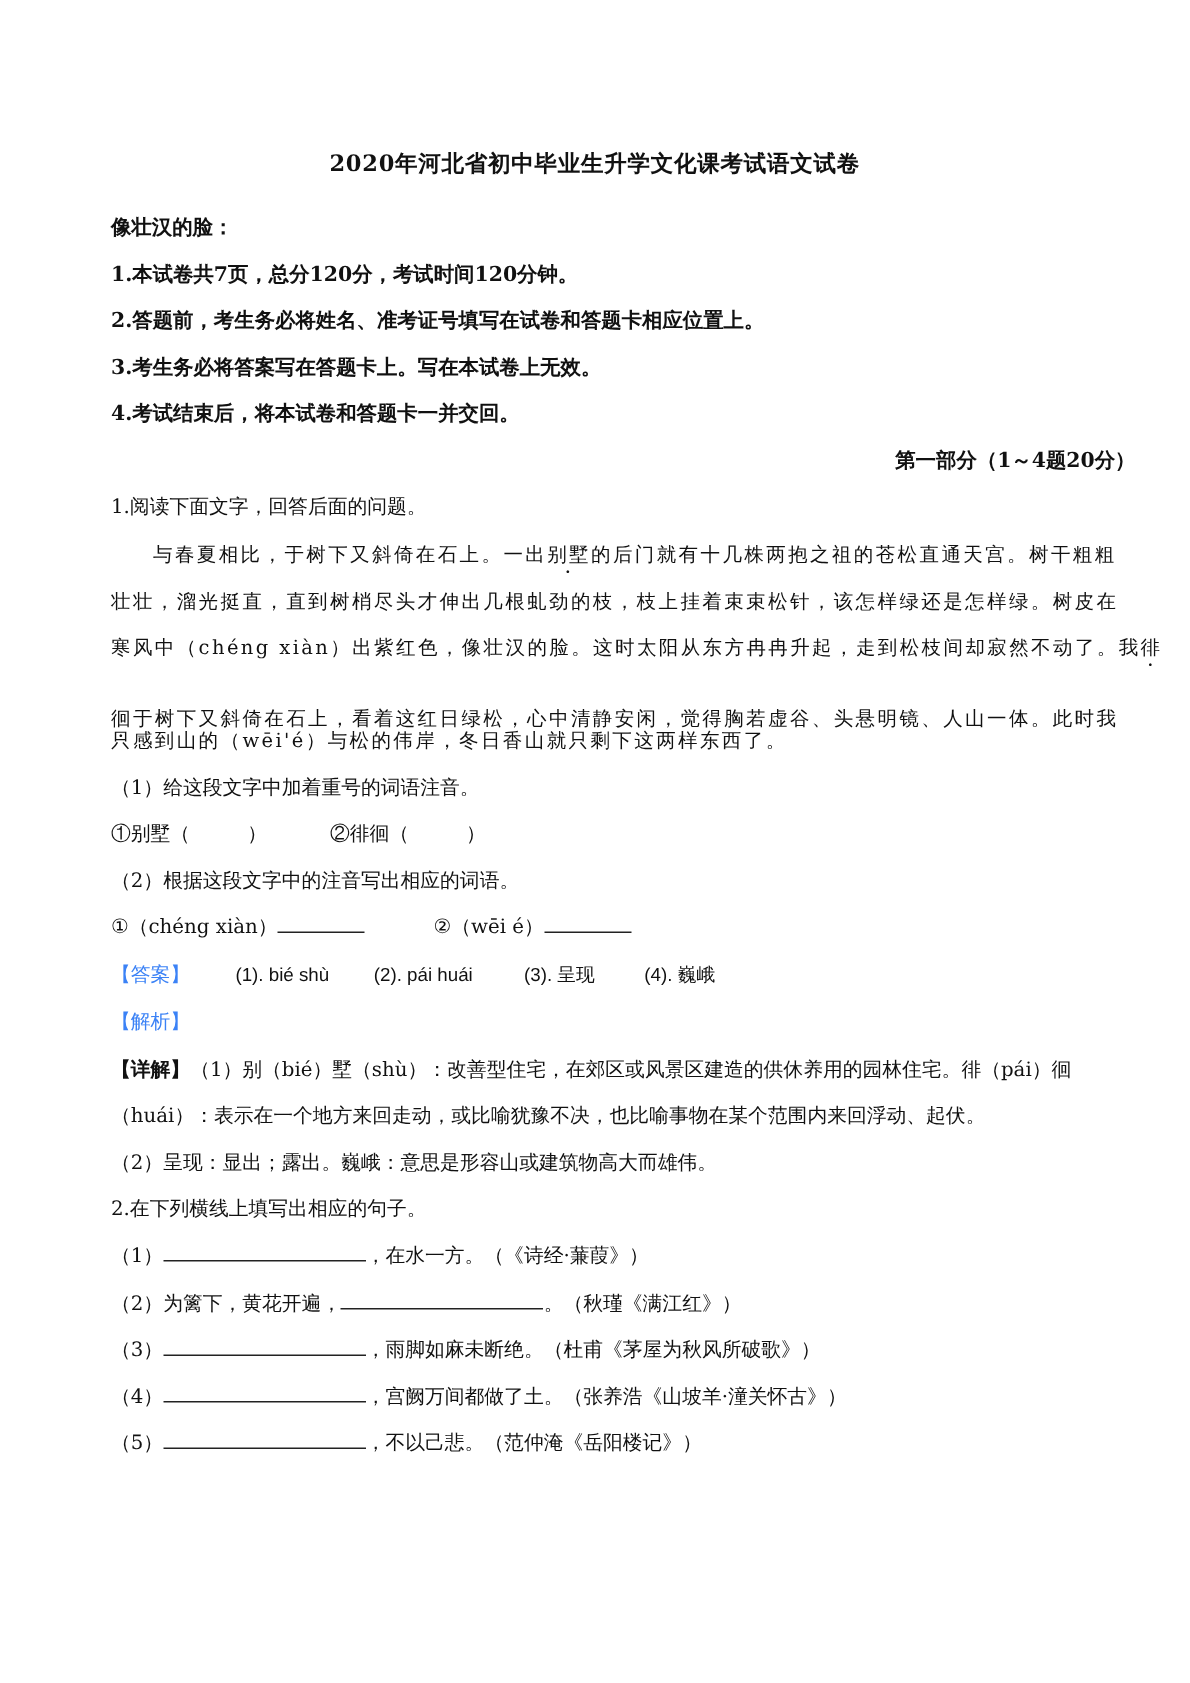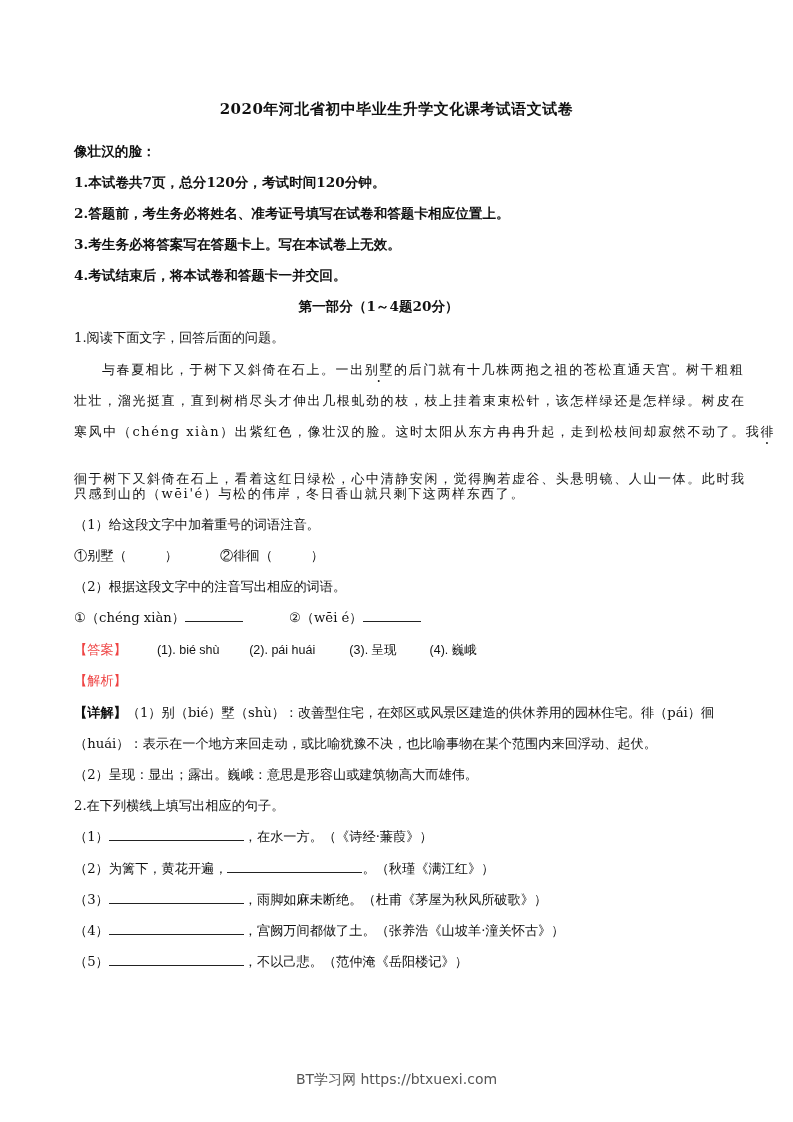--- a/index.html
+++ b/index.html
@@ -3,24 +3,24 @@
 <meta charset="utf-8">
 <style>
   html, body { margin: 0; padding: 0; background: #ffffff; }
   body { width: 793px; height: 1122px; position: relative; overflow: hidden;
          font-family: "DejaVu Serif", "Liberation Serif", serif; color: #111; }
   .page { position: absolute; left: 0; top: 0; width: 793px; height: 1122px; }
   .title { position: absolute; top: 100px; left: 0; width: 793px; text-align: center;
            font-size: 15px; font-weight: bold; letter-spacing: 0.5px; }
   .line { position: absolute; left: 74px; white-space: nowrap; font-size: 13.2px; }
   .bold { font-weight: bold; font-size: 13.6px; }
-  .center { left: 0; width: 757px; text-align: center; }
+  .center { left: 0; width: 757px; text-align: right; }
   .indent { left: 102px; }
   .para { font-size: 13px; letter-spacing: 1.6px; }
-  .blue { color: #ef4444; }
+  .blue { color: #3b82f6; }
   .blank { display: inline-block; border-bottom: 1px solid #222; height: 12px; vertical-align: baseline; }
   .b-short { width: 58px; }
   .b-long { width: 135px; }
   .gap { display: inline-block; }
   .dot { position: relative; }
   .dot::after { content: "·"; position: absolute; left: 50%; bottom: -12px; transform: translateX(-50%); font-size: 14px; }
   .ans-item { display: inline-block; font-family: "Liberation Sans", sans-serif; font-size: 12.5px; }
   .footer { position: absolute; top: 1071px; left: 0; width: 793px; text-align: center;
             font-family: "DejaVu Sans", sans-serif; font-size: 14px; color: #555; }
 </style>
@@ -92,14 +92,13 @@
   <div class="line" style="top:891px">
     <span>（3）</span><span class="blank b-long"></span><span>，雨脚如麻未断绝。（杜甫《茅屋为秋风所破歌》）</span>
   </div>
   <div class="line" style="top:922px">
     <span>（4）</span><span class="blank b-long"></span><span>，宫阙万间都做了土。（张养浩《山坡羊·潼关怀古》）</span>
   </div>
   <div class="line" style="top:953px">
     <span>（5）</span><span class="blank b-long"></span><span>，不以己悲。（范仲淹《岳阳楼记》）</span>
   </div>
 
-  <div class="footer">BT学习网 https://btxuexi.com</div>
 </div>
 
 </body></html>

